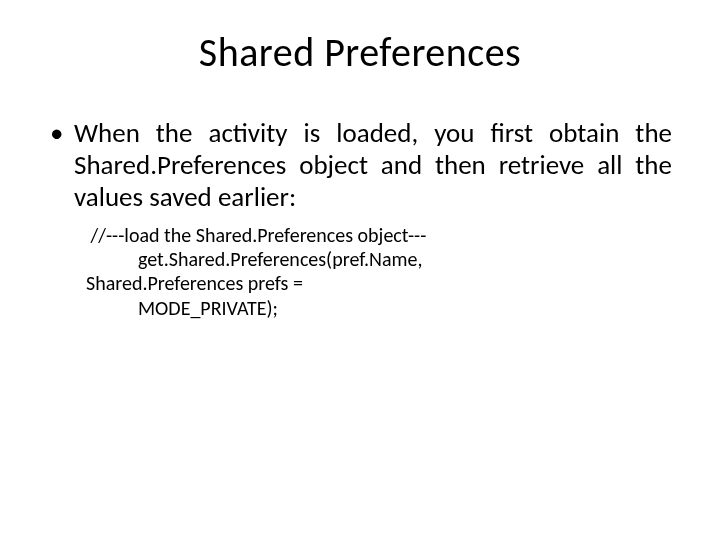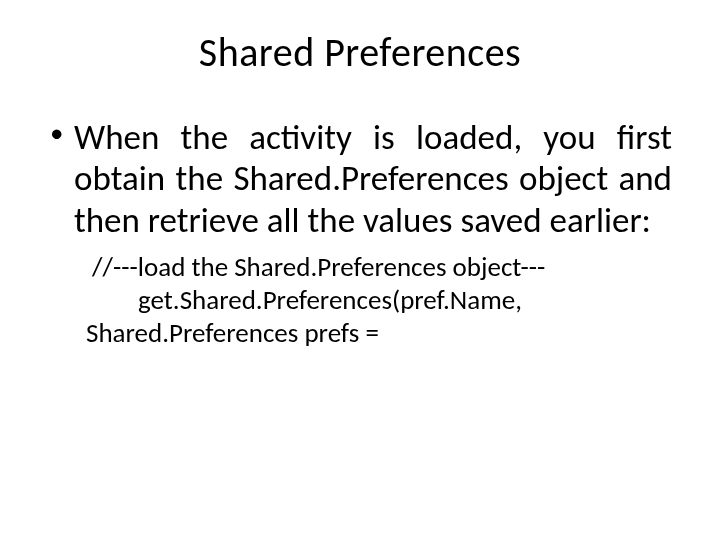--- a/index.html
+++ b/index.html
@@ -26,35 +26,35 @@
     letter-spacing: 0.5px;
   }
   ul.body {
     list-style: none;
     margin: 0;
     padding: 0;
   }
   ul.body > li {
     position: relative;
     padding-left: 26px;
-    font-size: 35px;
+    font-size: 27px;
     line-height: 1.18;
     text-align: justify;
     text-justify: inter-word;
   }
   ul.body > li::before {
     content: "•";
     position: absolute;
     left: 2px;
     top: 0;
     font-size: 27px;
   }
   .code-block {
     margin: 10px 0 0 38px;
-    font-size: 27px;
+    font-size: 20px;
     line-height: 1.22;
     text-align: left;
   }
   .code-line {
     white-space: pre-wrap;
   }
   .code-indent {
     padding-left: 52px;
   }
 </style>
@@ -67,14 +67,15 @@
   <ul class="body">
     <li>
       <span>When the activity is loaded, you first obtain the Shared.Preferences object and then retrieve all the values saved earlier:</span>
     </li>
   </ul>
 
   <div class="code-block">
     <div class="code-line"> //---load the Shared.Preferences object---</div>
     <div class="code-line code-indent">get.Shared.Preferences(pref.Name,</div>
     <div class="code-line">Shared.Preferences prefs =</div>
+    <div class="code-line code-indent">MODE_PRIVATE);</div>
   </div>
 </div>
 
 </body></html>

